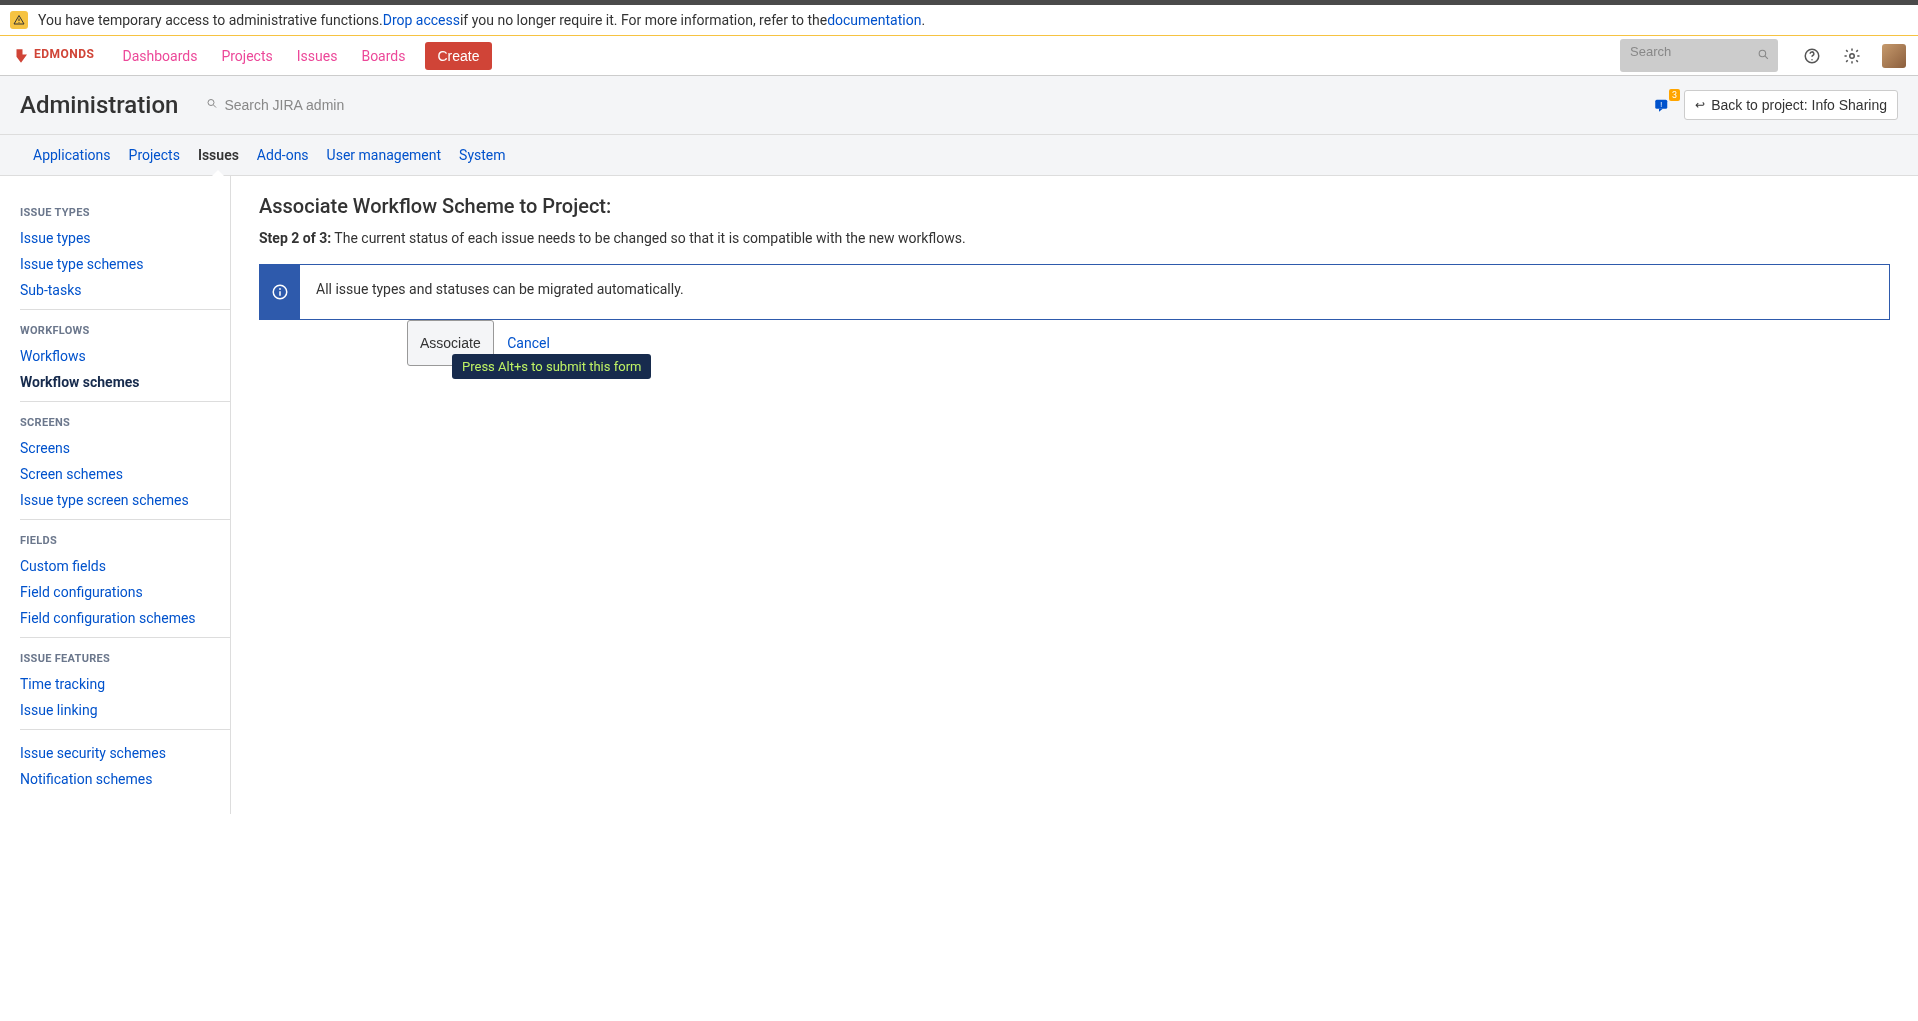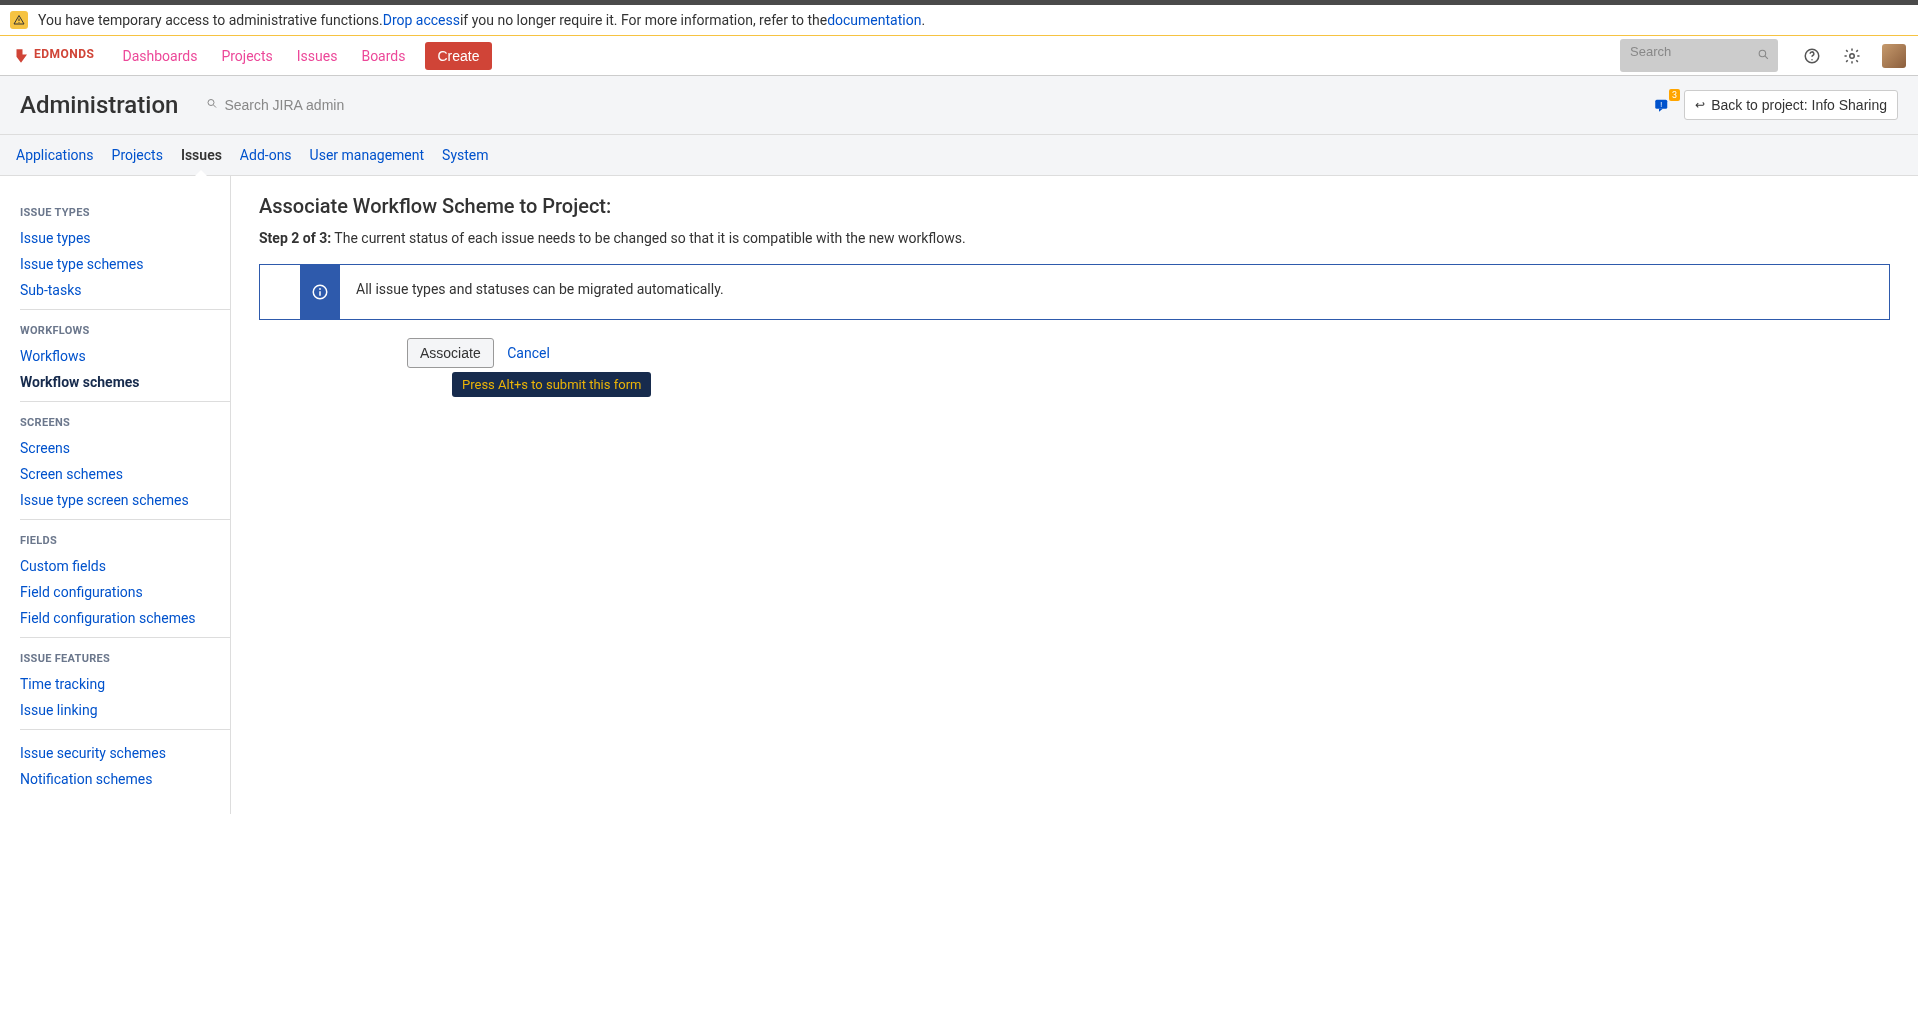--- a/index.html
+++ b/index.html
@@ -118,21 +118,21 @@
   .back-btn {
     background: #fff; border: 1px solid #ccc;
     padding: 6px 10px; border-radius: 3px;
     font-size: 14px; cursor: pointer; color: #333;
     display: inline-flex; align-items: center;
   }
   .back-btn .arrow { margin-right: 6px; font-size: 12px; }
 
   .admin-tabs {
     display: flex; gap: 18px;
-    padding: 8px 16px;
+    padding: 8px 33px;
     background: #f4f5f7;
     border-bottom: 1px solid #ddd;
     font-size: 14px;
   }
   .admin-tabs .tab { color: #0052cc; cursor: pointer; padding: 4px 0; }
   .admin-tabs .tab.active { color: #333; font-weight: 600; position: relative; }
   .admin-tabs .tab.active::after {
     content: ""; position: absolute; left: 50%; transform: translateX(-50%);
     bottom: -9px; width: 0; height: 0;
     border-left: 6px solid transparent; border-right: 6px solid transparent;
@@ -168,50 +168,48 @@
 
   .content { flex: 1; padding: 18px 28px; }
   .page-heading { font-size: 20px; font-weight: 500; color: #333; margin-bottom: 12px; }
   .step-line { font-size: 14px; margin-bottom: 18px; }
   .step-line b { font-weight: 700; }
 
   .info-panel {
     display: flex;
     border: 1px solid #2e5aac;
     min-height: 56px;
-    margin-bottom: 18px;
-    padding-left: 40px;
   }
   .info-panel .icon-col {
     width: 40px; background: #2e5aac;
     display: flex; align-items: center; justify-content: center;
     color: #fff;
   }
   .info-panel .msg {
     padding: 16px 16px;
     font-size: 14px; color: #333;
   }
 
   .actions { padding-left: 148px; position: relative; }
   .associate-btn {
     background: #f4f5f7;
     border: 1px solid #999;
-    padding: 6px 12px;
+    padding: 14px 12px;
     border-radius: 3px;
     font-size: 14px;
     margin-right: 10px;
     cursor: pointer;
     color: #333;
   }
   .cancel-link { color: #0052cc; font-size: 14px; }
   .tooltip {
     position: absolute;
     top: 34px; left: 193px;
     background: #172b4d;
-    color: #eab308;
+    color: #bef264;
     font-size: 13px;
     padding: 5px 10px;
     border-radius: 3px;
     white-space: nowrap;
   }
   input::placeholder { color: #888; }
 </style>
 </head>
 <body>
 

